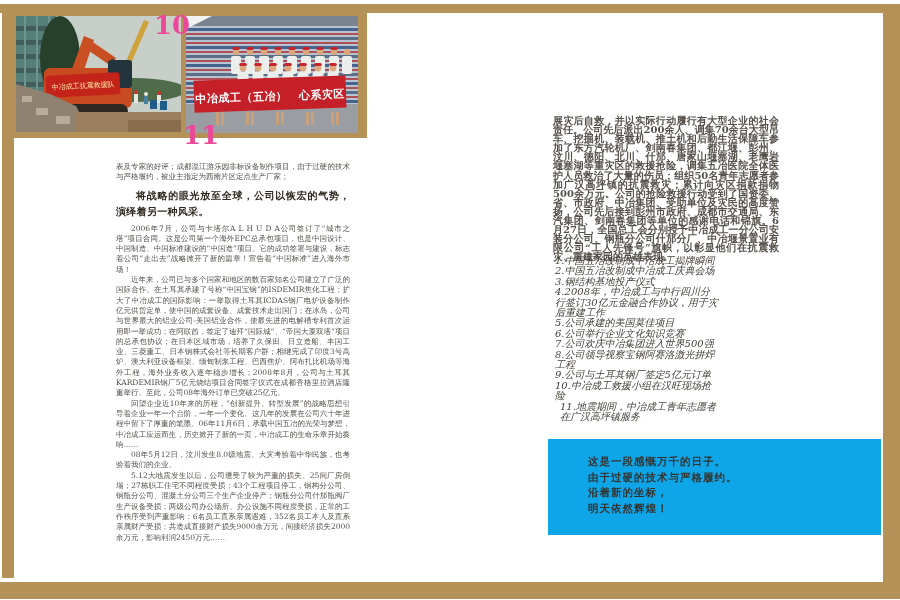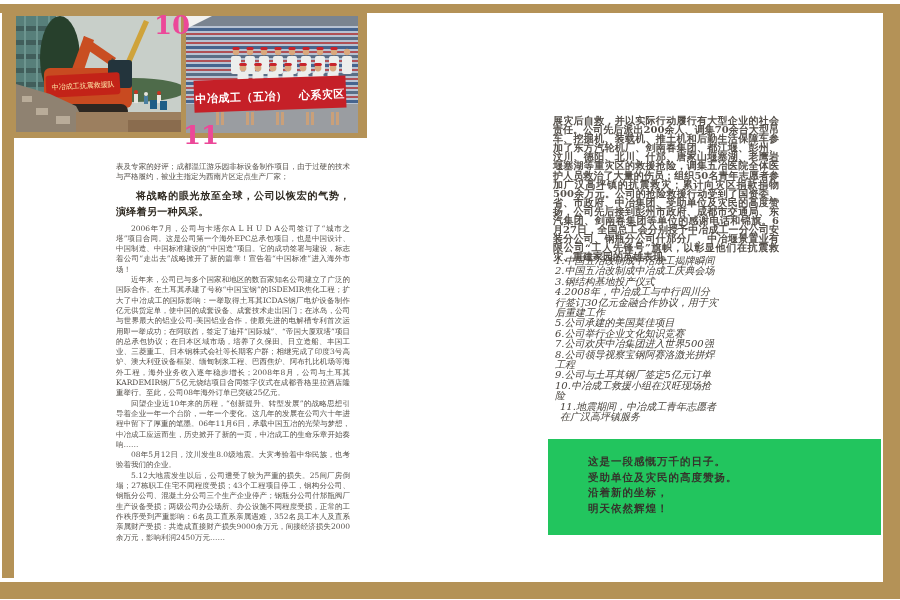--- a/index.html
+++ b/index.html
@@ -29,21 +29,21 @@
                margin:5px 0 4px 0;text-indent:2em;letter-spacing:0.3px;}
 
   
   #right-col{position:absolute;left:553px;top:116px;width:226px;font-size:10px;
              line-height:9.1px;color:#55504a;text-align:justify;font-weight:bold;}
   #captions{position:absolute;left:555px;top:256px;width:164px;font-size:10px;
             line-height:10.4px;font-style:italic;color:#45403a;}
   #captions .cap{margin:0;}
   #captions .cap:last-child{padding-left:5px;}
   #quote-block{position:absolute;left:548px;top:439px;width:333px;height:96px;
-               background:#22c55e;}
+               background:#0ea5e9;}
   #quote-block .qinner{padding:15px 0 0 40px;font-size:10.5px;font-weight:bold;
                line-height:15.5px;color:#35322b;letter-spacing:1px;}
 </style>
 </head>
 <body>
 
 <div id="stage">
 
   <div id="frame-top" class="bar gold"></div>
   <div id="frame-left" class="bar gold"></div>
@@ -245,19 +245,19 @@
     <div class="cap">7.公司欢庆中冶集团进入世界500强</div>
     <div class="cap">8.公司领导视察宝钢阿赛洛激光拼焊工程</div>
     <div class="cap">9.公司与土耳其钢厂签定5亿元订单</div>
     <div class="cap">10.中冶成工救援小组在汉旺现场抢险</div>
     <div class="cap">11.地震期间，中冶成工青年志愿者在广汉高坪镇服务</div>
   </div>
 
   <div id="quote-block">
     <div class="qinner">
       <div>这是一段感慨万千的日子。</div>
-      <div>受助单位及灾民的高度赞扬。</div>
+      <div>由于过硬的技术与严格履约。</div>
       <div>沿着新的坐标，</div>
       <div>明天依然辉煌！</div>
     </div>
   </div>
 
 </div>
 
 </body></html>

